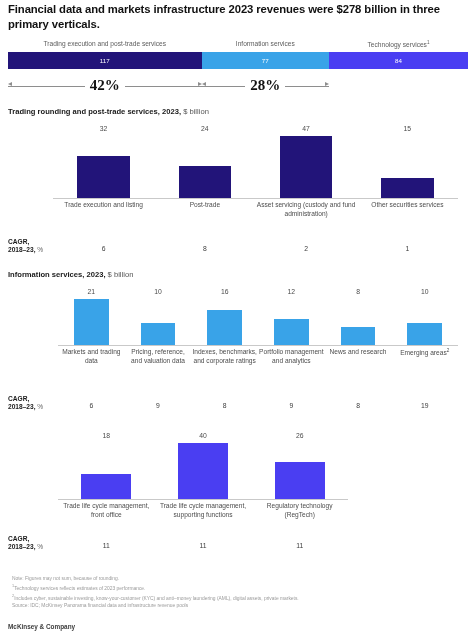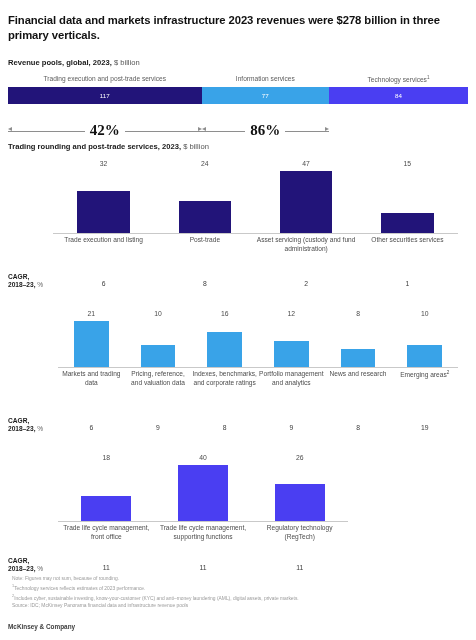--- a/index.html
+++ b/index.html
@@ -9,21 +9,21 @@
     font-family: "Liberation Sans", "DejaVu Sans", sans-serif;
     color: #2b2b2b;
     overflow: hidden;
   }
   .page { position: relative; width: 476px; height: 640px; padding: 0 8px; }
 
   
   .headline {
     font-size: 11.3px; font-weight: bold; line-height: 1.32;
     color: #111111; letter-spacing: -0.1px;
-    padding-top: 13px;
+    padding-top: 2px;
   }
 
   
   .pool-title { margin-top: 15px; font-size: 7.6px; }
   .pool-title b { font-weight: bold; color: #1a1a1a; }
   .pool-title span { color: #555; font-weight: normal; }
 
   .stack-labels { position: relative; height: 12px; margin-top: 8px; }
   .stack-labels div {
     position: absolute; top: 0; text-align: center;
@@ -31,21 +31,21 @@
   }
   .sup { font-size: 4.6px; vertical-align: super; }
 
   .stackbar { display: flex; height: 17px; width: 100%; }
   .stackbar > div {
     display: flex; align-items: center; justify-content: center;
     font-size: 6.2px; color: #ffffff;
   }
 
   .pct-row { position: relative; height: 22px; width: 100%; margin-top: 2px; }
-  .measure { position: absolute; top: 14px; height: 22px; }
+  .measure { position: absolute; top: 4px; height: 22px; }
   .measure .line {
     position: absolute; top: 11px; left: 0; right: 0; height: 1px; background: #8e8e8e;
   }
   .measure .ahead, .measure .atail {
     position: absolute; top: 7.5px; width: 0; height: 0;
     border-top: 2.4px solid transparent; border-bottom: 2.4px solid transparent;
   }
   .measure .ahead { left: 0; border-right: 4px solid #8e8e8e; }
   .measure .atail { right: 0; border-left: 4px solid #8e8e8e; }
   .measure .pval {
@@ -98,23 +98,20 @@
   }
 </style>
 </head>
 <body>
 
 <div class="page">
 
   <div class="headline">Financial data and markets infrastructure 2023 revenues were $278 billion in three primary verticals.</div>
 
   <div>
-    <div class="pool-title">
-      <b>Revenue pools, global, 2023,</b><span> $ billion</span>
-    </div>
     <div class="stack-labels" id="stackLabels">
         <div style="left: 21.0432%; transform: translateX(-50%);">Trading execution and post-trade services</div>
         <div style="left: 55.9353%; transform: translateX(-50%);">Information services</div>
         <div style="left: 84.8921%; transform: translateX(-50%);">Technology services<span class="sup">1</span></div>
       </div>
     <div class="stackbar" id="stackBar">
         <div style="width: 42.0863%; background: rgb(34, 20, 121);">
           <span>117</span>
         </div>
         <div style="width: 27.6978%; background: rgb(57, 163, 232);">
@@ -128,21 +125,21 @@
         <div class="measure" style="left: 0%; width: 42.0863%;">
           <div class="line"></div>
           <div class="ahead"></div>
           <div class="atail"></div>
           <div class="pval">42%</div>
         </div>
         <div class="measure" style="left: 42.0863%; width: 27.6978%;">
           <div class="line"></div>
           <div class="ahead"></div>
           <div class="atail"></div>
-          <div class="pval">86%</div>
+          <div class="pval">28%</div>
         </div>
       </div>
   </div>
 
   <div id="sections">
       <div class="section">
         <div class="sec-title"><b>Trading rounding and post-trade services, 2023,</b><span> $ billion</span></div>
         <div class="plot" style="height: 118px;">
           <div class="axis" style="top: 78px; left: 45px; right: 10px;"></div>
           <div class="cols" style="padding-left: 45px; padding-right: 10px;">
@@ -199,20 +196,21 @@
           </div>
           <div class="cagr-vals" style="top: 7px; padding-left: 45px; padding-right: 10px;">
             <div style="flex: 1 1 0%;">6</div>
             <div style="flex: 1 1 0%;">8</div>
             <div style="flex: 1 1 0%;">2</div>
             <div style="flex: 1 1 0%;">1</div>
           </div>
         </div>
       </div>
       <div class="section">
+        <div class="sec-title"><b>Information services, 2023,</b><span> $ billion</span></div>
         <div class="plot" style="height: 112px;">
           <div class="axis" style="top: 62px; left: 50px; right: 10px;"></div>
           <div class="cols" style="padding-left: 50px; padding-right: 10px;">
             <div class="col" style="flex: 1 1 0%; height: 112px; justify-content: flex-end;">
               <div style="display: flex; flex-direction: column; justify-content: flex-end; align-items: center; width: 100%; height: 62px;">
                 <div class="bval">21</div>
                 <div class="barwrap" style="height: 48px;">
                   <div class="bar" style="height: 46px; background: rgb(57, 163, 232);"></div>
                 </div>
               </div>

